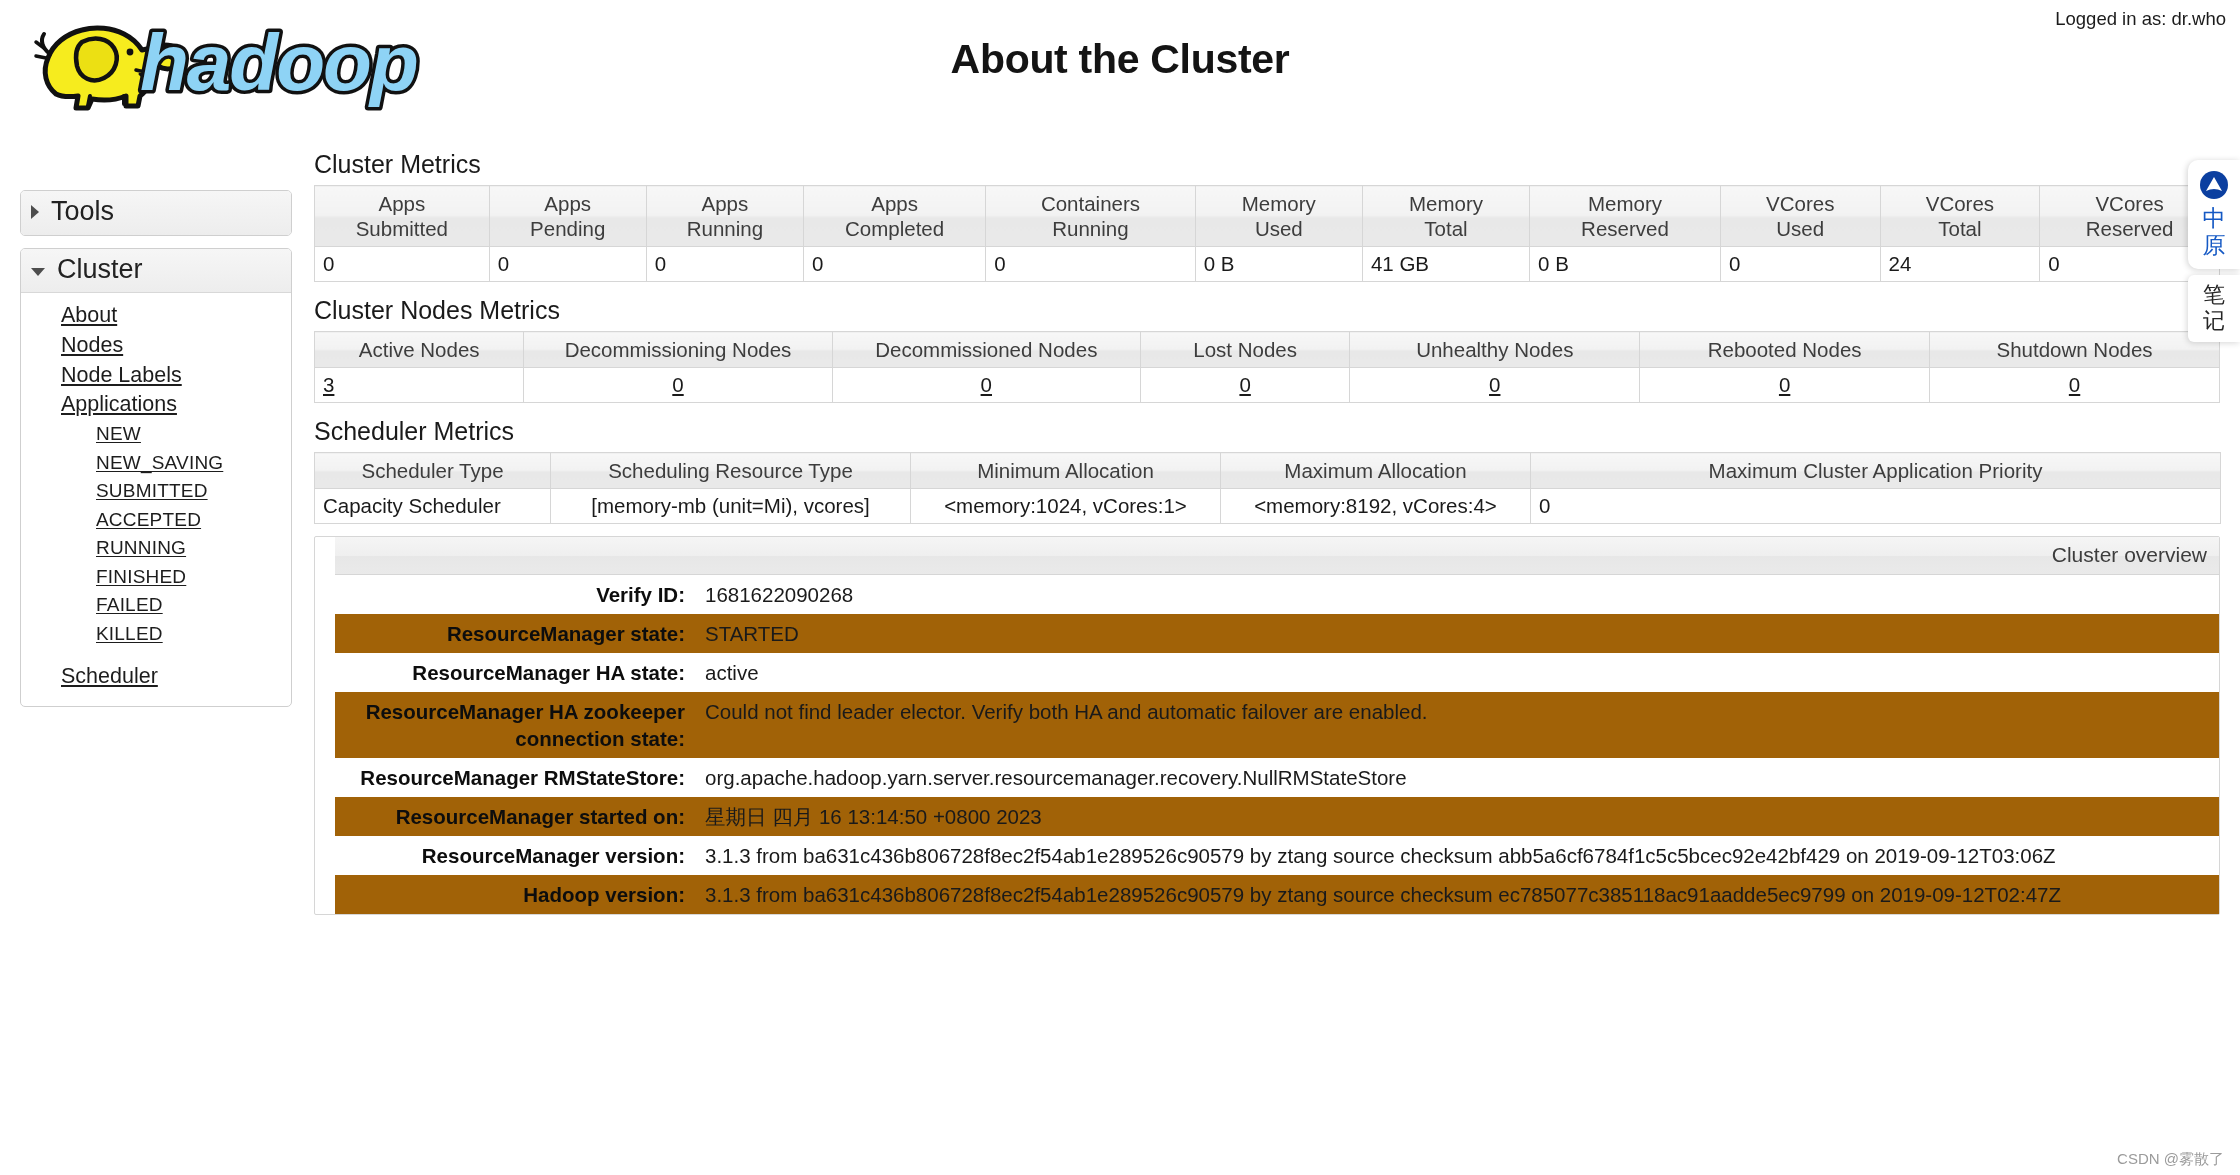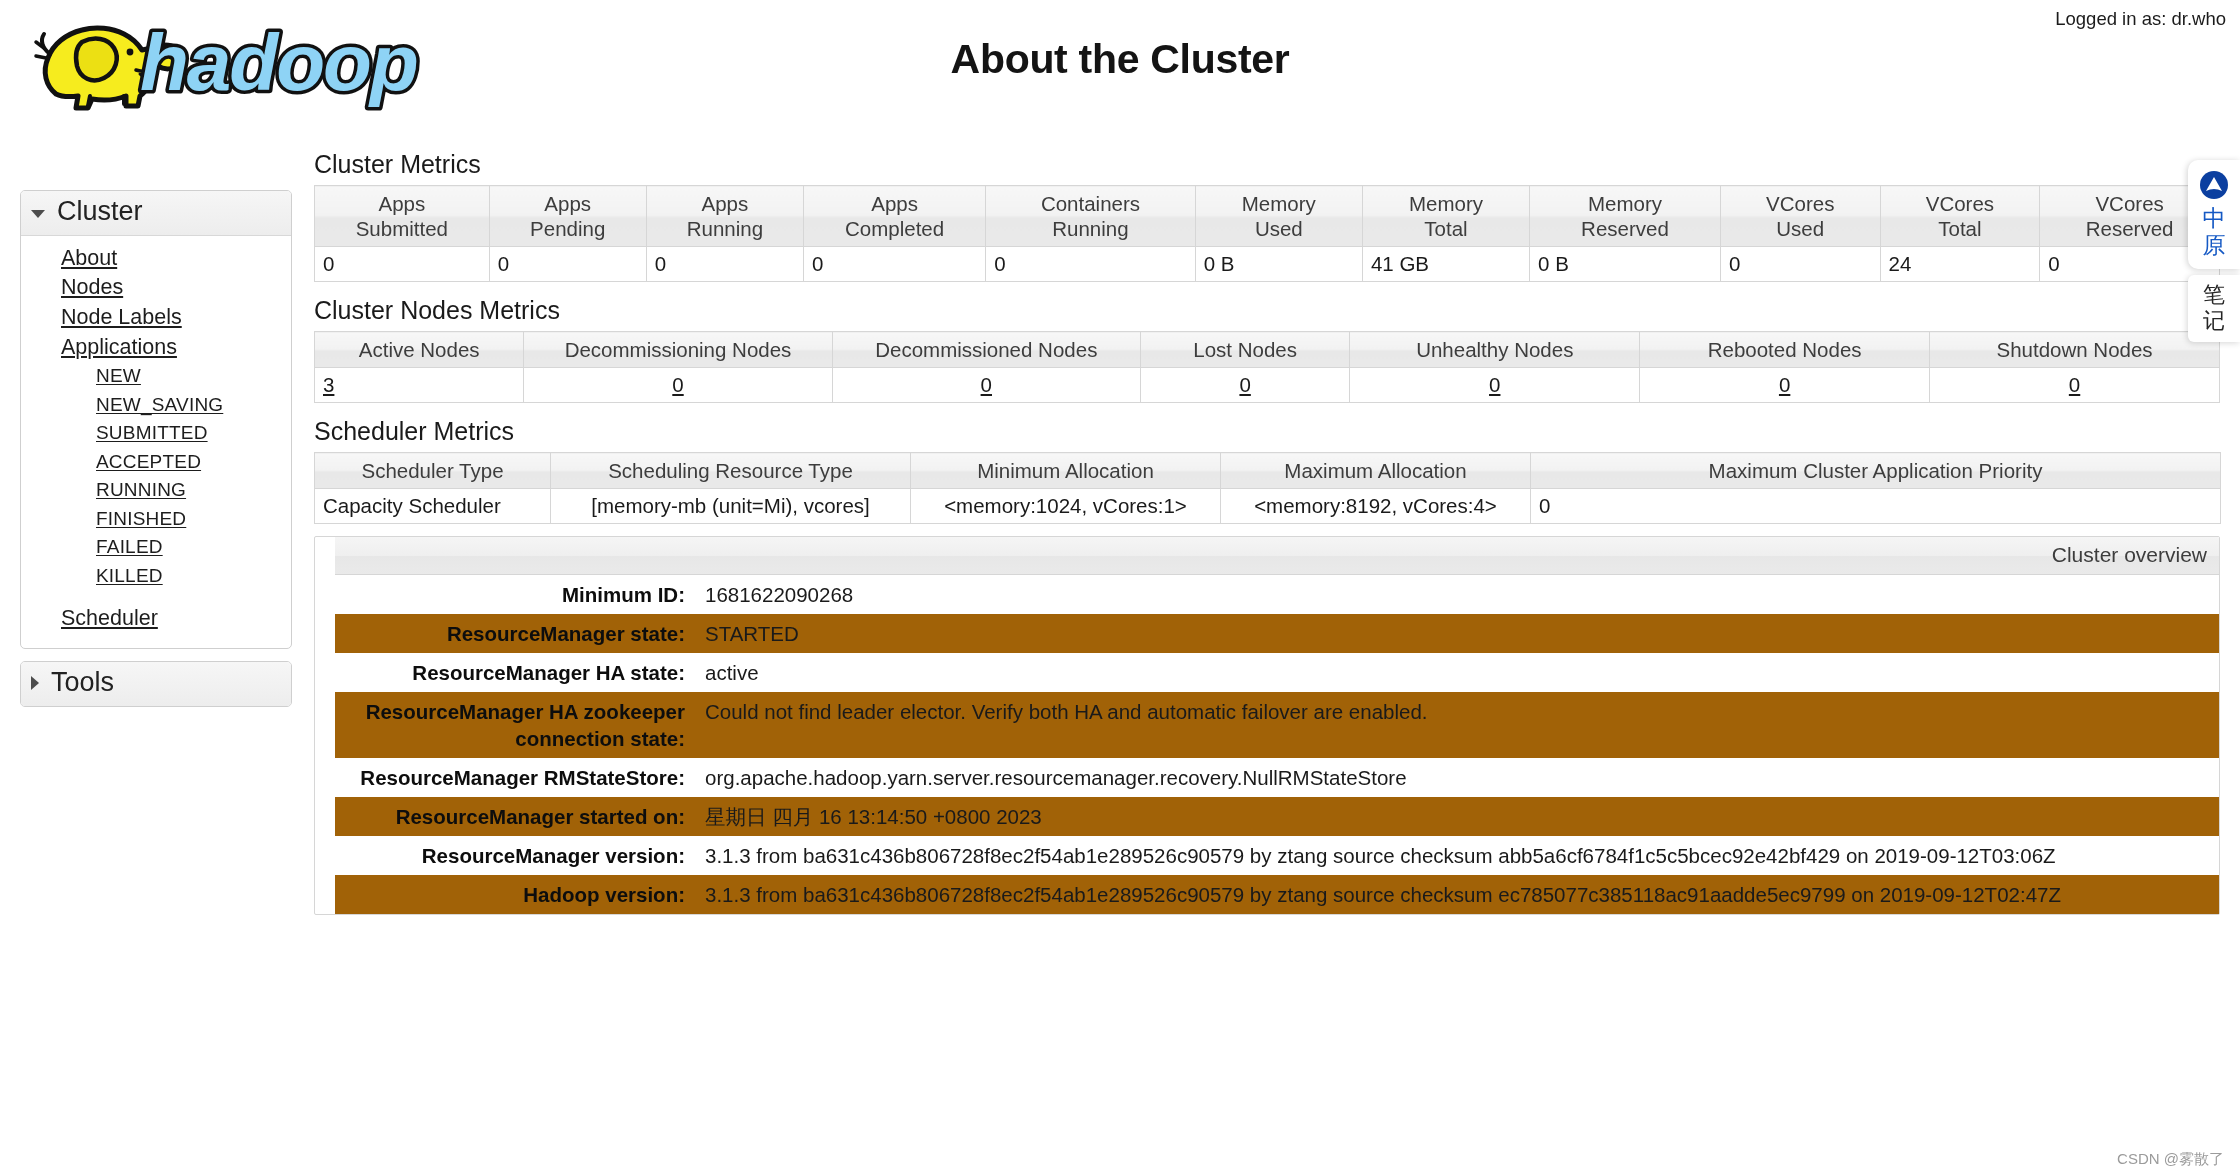--- a/index.html
+++ b/index.html
@@ -243,47 +243,47 @@
       </svg>
     </div>
 
     <div class="page-title">About the Cluster</div>
     <div class="login-info">Logged in as: dr.who</div>
   </div>
 
   <div class="sidebar">
 
     <div class="panel">
+      <div class="panel-head collapsed">
+        <span class="tri tri-right"></span>
+        <span>Tools</span>
+      </div>
+    </div>
+
+    <div class="panel">
       <div class="panel-head">
         <span class="tri tri-down"></span>
         <span>Cluster</span>
       </div>
       <div class="panel-body">
         <a class="nav-link">About</a>
         <a class="nav-link">Nodes</a>
         <a class="nav-link">Node Labels</a>
         <a class="nav-link">Applications</a>
 
         <a class="nav-link sub">NEW</a>
         <a class="nav-link sub">NEW_SAVING</a>
         <a class="nav-link sub">SUBMITTED</a>
         <a class="nav-link sub">ACCEPTED</a>
         <a class="nav-link sub">RUNNING</a>
         <a class="nav-link sub">FINISHED</a>
         <a class="nav-link sub">FAILED</a>
         <a class="nav-link sub">KILLED</a>
 
         <a class="nav-link spaced-top">Scheduler</a>
-      </div>
-    </div>
-
-    <div class="panel">
-      <div class="panel-head collapsed">
-        <span class="tri tri-right"></span>
-        <span>Tools</span>
       </div>
     </div>
   </div>
 
   <div class="main">
 
     <div class="section-title">Cluster Metrics</div>
     <table class="metrics" id="cluster-metrics-table">
       <colgroup>
         <col style="width:140px">
@@ -392,21 +392,21 @@
           <td>0</td>
         </tr>
       </tbody>
     </table>
 
     <div class="overview">
       <div class="overview-head">Cluster overview</div>
       <table class="overview-table">
         <tbody>
           <tr>
-            <td class="ov-key">Minimum ID:</td>
+            <td class="ov-key">Verify ID:</td>
             <td class="ov-val">1681622090268</td>
           </tr>
           <tr class="alt">
             <td class="ov-key">ResourceManager state:</td>
             <td class="ov-val">STARTED</td>
           </tr>
           <tr>
             <td class="ov-key">ResourceManager HA state:</td>
             <td class="ov-val">active</td>
           </tr>

